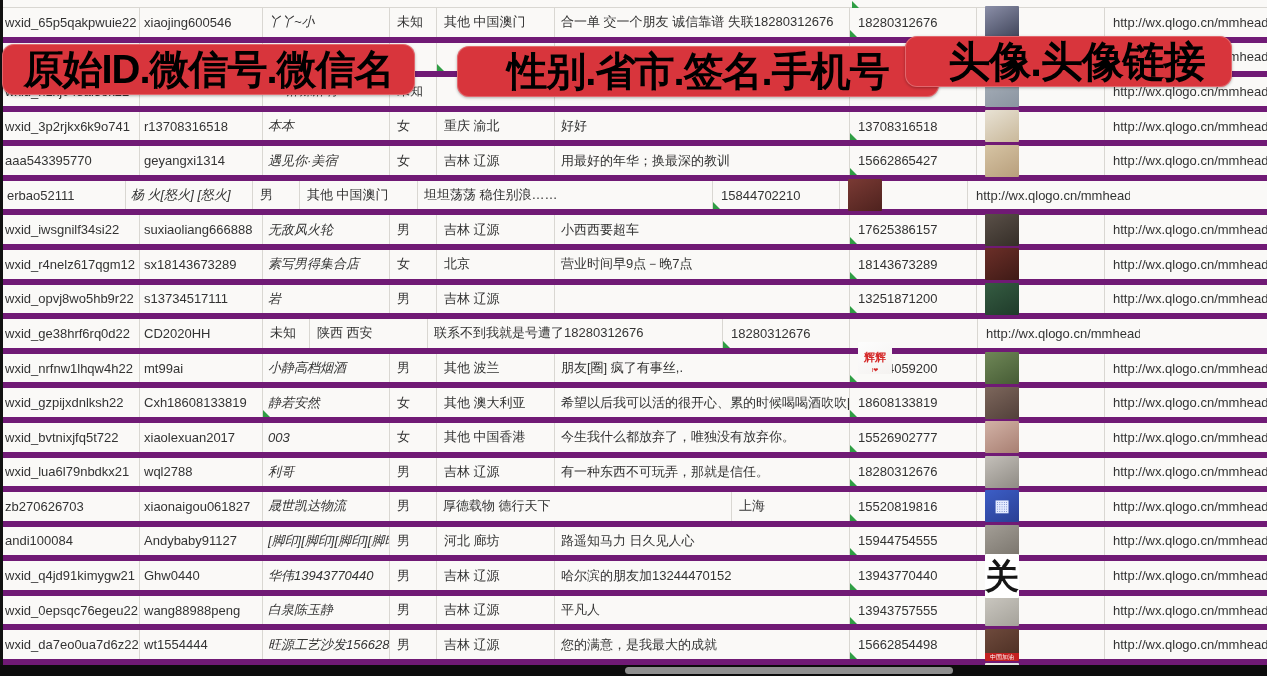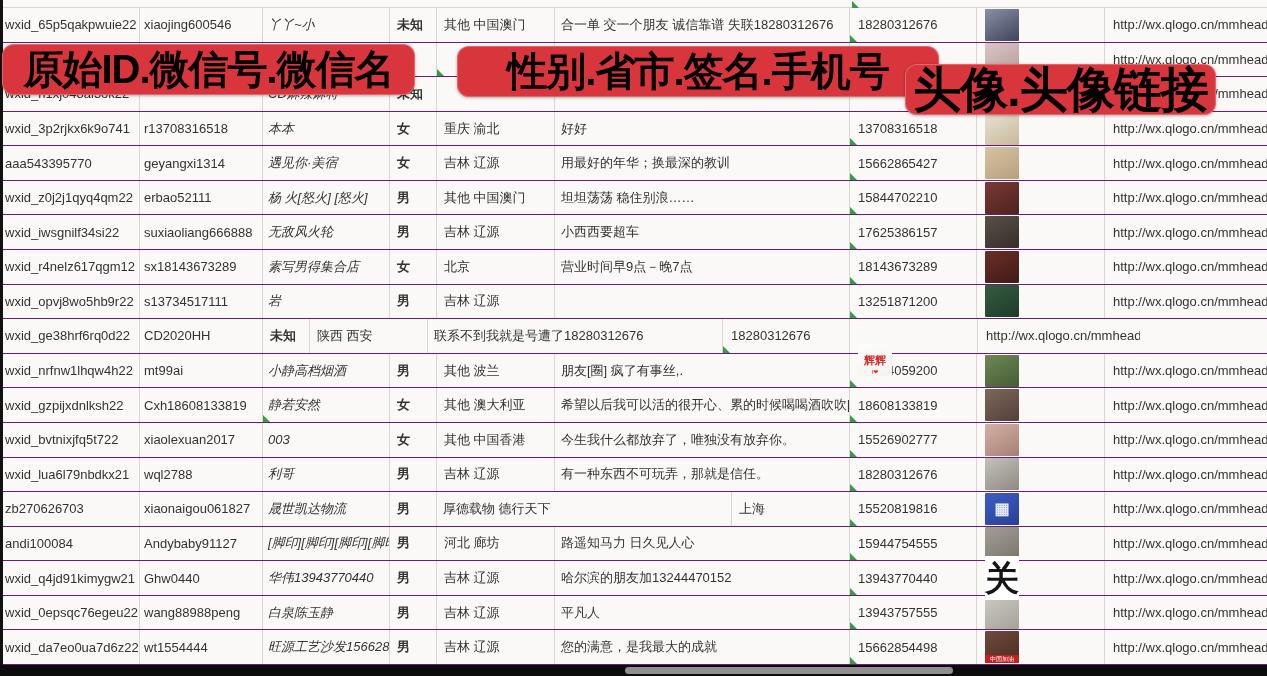--- a/index.html
+++ b/index.html
@@ -1,28 +1,28 @@
 <!DOCTYPE html>
 <html><head>
 <meta charset="utf-8">
 <style>
   html,body{margin:0;padding:0;background:#000;}
   .stage{position:relative;width:1267px;height:676px;background:#faf9f7;overflow:hidden;
          font-family:"Liberation Sans",sans-serif;color:#333;}
   .left-edge{position:absolute;left:0;top:0;width:3px;height:676px;background:#111;z-index:6;}
   .sheet{position:absolute;left:3px;top:7px;right:0;border-top:1px solid #d9d7d2;}
-  .row{display:flex;height:34.58px;box-sizing:border-box;border-bottom:1px solid #701a75;
+  .row{display:flex;height:34.58px;box-sizing:border-box;border-bottom:6px solid #701a75;
        background:#faf9f7;align-items:flex-end;}
   .cell{box-sizing:border-box;border-right:1px solid #d9d7d2;height:100%;display:flex;
         align-items:center;white-space:nowrap;overflow:hidden;font-size:13px;
         position:relative;flex:none;}
   .c-id{width:137px;padding-left:2px;}
   .c-wxno{width:123px;padding-left:4px;}
   .c-name{width:127px;padding-left:5px;font-style:italic;}
-  .c-gender{width:47px;padding-left:7px;font-weight:bold;}
+  .c-gender{width:47px;padding-left:7px;}
   .c-region{width:118px;padding-left:7px;}
   .c-sig{width:295px;padding-left:6px;}
   .c-phone{width:127px;padding-left:8px;}
   .c-avatar{width:128px;padding-left:8px;overflow:visible;}
   .c-url{width:162px;padding-left:8px;border-right:none;}
   .avatar{position:relative;width:34px;height:32px;border-radius:1px;flex:none;
           display:flex;align-items:center;justify-content:center;z-index:1;overflow:hidden;}
   .avatar.tall{height:44px;overflow:visible;z-index:2;background:#fff !important;}
   .av-text{font-weight:bold;line-height:1;}
   .av-cap{position:absolute;bottom:0;left:0;right:0;font-size:6px;line-height:8px;
@@ -30,21 +30,21 @@
   .flag{position:absolute;left:0;bottom:0;width:0;height:0;
         border-left:7px solid #2f9e44;border-top:7px solid transparent;}
   .flag-top{position:absolute;left:852px;top:1px;width:0;height:0;z-index:4;
         border-left:7px solid #2f9e44;border-top:7px solid transparent;}
   .banner{position:absolute;background:#d8353c;border-radius:12px;color:#000000;font-weight:bold;
           display:flex;align-items:center;justify-content:center;z-index:10;
           box-shadow:0 1px 3px rgba(0,0,0,.3), inset 0 0 0 1px rgba(255,255,255,.25);
           letter-spacing:-1px;}
   .banner-left{left:2px;top:44px;width:413px;height:51px;font-size:40px;}
   .banner-mid{left:457px;top:46px;width:482px;height:51px;font-size:40px;}
-  .banner-right{left:905px;top:64px;width:311px;height:51px;font-size:48px;}
+  .banner-right{left:905px;top:36px;width:311px;height:51px;font-size:42px;padding-left:16px;}
   .bottom-bar{position:absolute;left:0;right:0;bottom:0;height:11px;background:#0c0c0c;z-index:12;}
   .scroll-thumb{position:absolute;left:625px;top:2px;width:328px;height:7px;border-radius:4px;
           background:#8f8f8f;}
 </style>
 </head>
 <body>
 
 <div class="stage">
   <div class="left-edge"></div>
 
@@ -116,21 +116,20 @@
     <div class="cell c-region">吉林 辽源</div>
     <div class="cell c-sig">用最好的年华；换最深的教训</div>
     <div class="cell c-phone">15662865427<i class="flag"></i></div>
     <div class="cell c-avatar">
       <div class="avatar" style="background: linear-gradient(150deg, rgb(214, 196, 164), rgb(184, 159, 124));"></div>
     </div>
     <div class="cell c-url">http://wx.qlogo.cn/mmhead</div>
   </div>
 
   <div class="row">
-    <div class="cell c-id">wxid_z0j2j1qyq4qm22</div>
     <div class="cell c-wxno">erbao52111</div>
     <div class="cell c-name">杨 火[怒火] [怒火]</div>
     <div class="cell c-gender">男</div>
     <div class="cell c-region">其他 中国澳门</div>
     <div class="cell c-sig">坦坦荡荡 稳住别浪……</div>
     <div class="cell c-phone">15844702210<i class="flag"></i></div>
     <div class="cell c-avatar">
       <div class="avatar" style="background: linear-gradient(150deg, rgb(122, 58, 52), rgb(78, 34, 30));"></div>
     </div>
     <div class="cell c-url">http://wx.qlogo.cn/mmhead</div>

